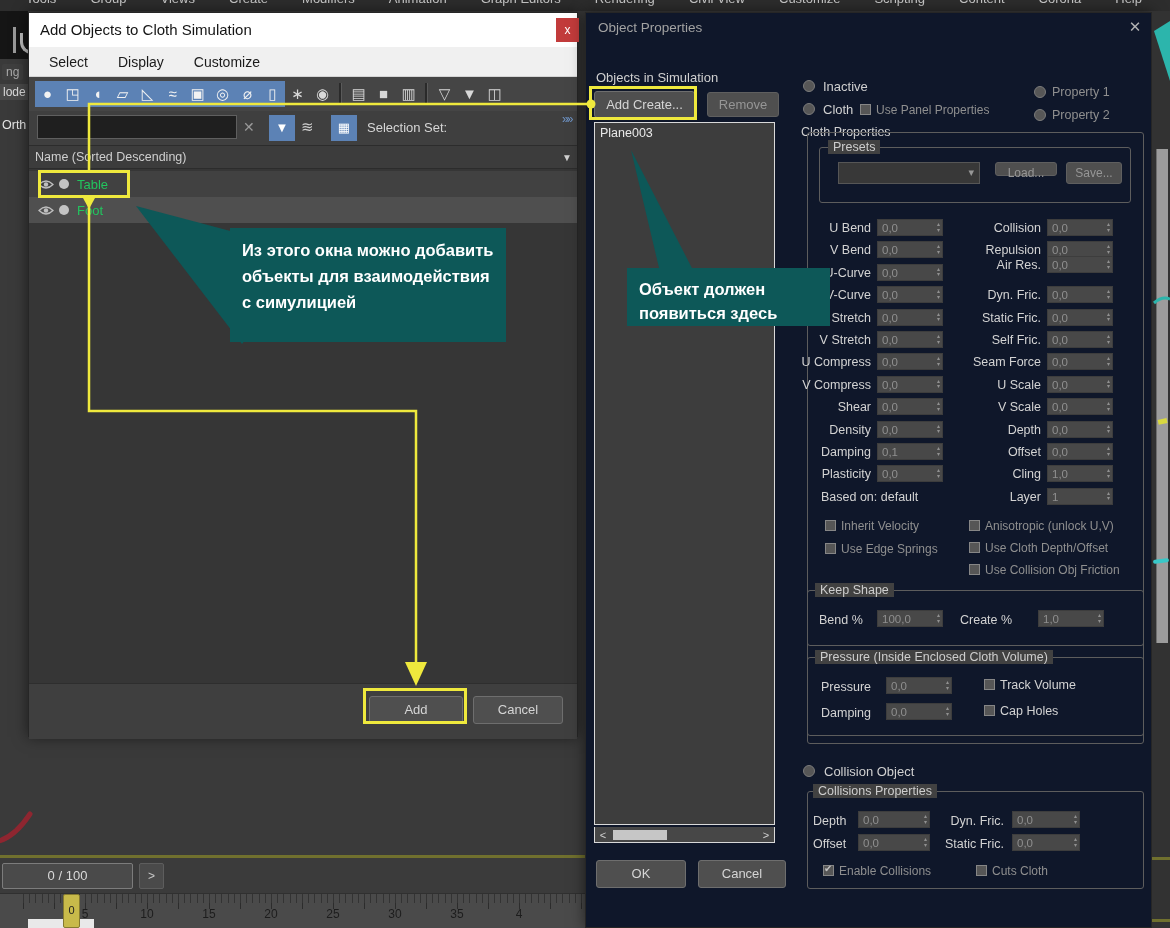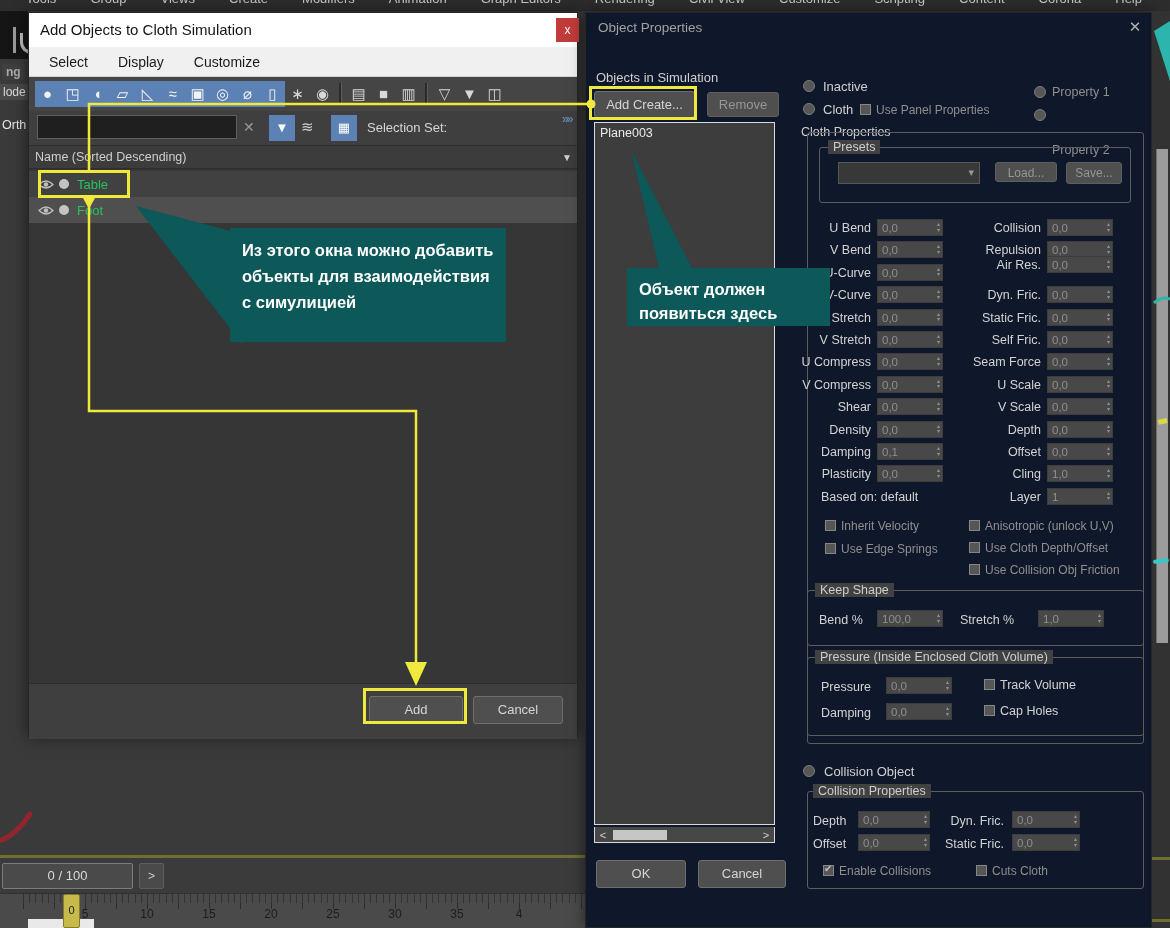--- a/index.html
+++ b/index.html
@@ -140,21 +140,21 @@
       <span class="mitem">Scripting</span>
       <span class="mitem">Content</span>
       <span class="mitem">Corona</span>
       <span class="mitem">Help</span>
     </div>
 
   <div class="abs" id="corner-toolbar">
     <div class="abs" id="corner-bar"></div>
     <div class="abs" id="corner-curve"></div>
   </div>
-  <div class="abs vfrag" style="left:2px;top:64px;background:#3f3f3f;padding:1px 4px;border-radius:2px;color:#ababab;font-weight:bold;">ng</div>
+  <div class="abs vfrag" style="left:2px;top:64px;background:#3f3f3f;padding:1px 4px;border-radius:2px;color:#ababab;">ng</div>
   <div class="abs vfrag" style="left:0px;top:84px;background:#4a4a4a;padding:1px 3px;color:#dcdcdc;">lode</div>
   <div class="abs vfrag" style="left:2px;top:118px;color:#e6e6e6;font-size:12.5px;">Orth</div>
 
   <svg class="abs" style="left:0;top:798px;z-index:2;" width="80" height="60">
     <path d="M-6 44 C 10 42, 22 28, 30 16" stroke="#8e2630" stroke-width="5" fill="none" stroke-linecap="round"></path>
   </svg>
 
   <div class="abs" id="left-dialog">
     <div class="abs" id="ld-menu">
         <span class="lmenu-item">Select</span>
@@ -251,29 +251,29 @@
 
     <span class="radio" style="left:217px;top:67px;"></span>
     <span class="abs rlbl" style="left:237px;top:66px;">Inactive</span>
     <span class="radio" style="left:217px;top:90px;"></span>
     <span class="abs rlbl" style="left:237px;top:89px;">Cloth</span>
     <span class="cb" style="left:274px;top:91px;"></span>
     <span class="abs dlbl" style="left:290px;top:90px;">Use Panel Properties</span>
     <span class="radio" style="left:448px;top:73px;"></span>
     <span class="abs dlbl" style="left:466px;top:72px;font-size:12.5px;">Property 1</span>
     <span class="radio" style="left:448px;top:96px;"></span>
-    <span class="abs dlbl" style="left:466px;top:95px;font-size:12.5px;margin-top:35px;">Property 2</span>
+    <span class="abs dlbl" style="left:466px;top:95px;font-size:12.5px;">Property 2</span>
 
     <span class="abs rlbl" style="left:215px;top:112px;font-size:12.5px;">Cloth Properties</span>
     <div class="grp" style="left:221px;top:119px;width:335px;height:610px;"></div>
 
     <div class="grp" style="left:233px;top:134px;width:310px;height:54px;"></div>
     <span class="grpt" style="left:242px;top:127px;">Presets</span>
     <div class="abs" id="rd-dd"></div>
-    <div class="abs btn dim" style="left:409px;top:149px;width:62px;height:20px;line-height:20px;font-size:12px;">Load...</div>
+    <div class="abs btn dim" style="left:409px;top:149px;width:62px;height:14px;line-height:20px;font-size:12px;">Load...</div>
     <div class="abs btn dim" style="left:480px;top:149px;width:56px;height:22px;line-height:20px;font-size:12px;">Save...</div>
 
     <div class="abs" id="paramsL" style="left:120px;top:206px;width:240px;height:290px;">
         <div class="prow" style="top: 0px;">
           <span class="plabel">U Bend</span>
           <span class="pfield">
             <span class="pval">0,0</span>
           </span>
         </div>
         <div class="prow" style="top: 22.4px;">
@@ -435,21 +435,21 @@
     <span class="abs dlbl" style="left:399px;top:528px;">Use Cloth Depth/Offset</span>
     <span class="cb" style="left:383px;top:551px;"></span>
     <span class="abs dlbl" style="left:399px;top:550px;">Use Collision Obj Friction</span>
 
     <div class="grp" style="left:221px;top:577px;width:335px;height:54px;"></div>
     <span class="grpt" style="left:229px;top:570px;">Keep Shape</span>
     <span class="abs blbl" style="left:233px;top:600px;">Bend %</span>
     <span class="pfield" style="left:291px;top:597px;">
       <span class="pval">100,0</span>
       </span>
-    <span class="abs blbl" style="left:374px;top:600px;">Stretch %</span>
+    <span class="abs blbl" style="left:374px;top:600px;">Create %</span>
     <span class="pfield" style="left:452px;top:597px;">
       <span class="pval">1,0</span>
       </span>
 
     <div class="grp" style="left:221px;top:644px;width:335px;height:77px;"></div>
     <span class="grpt" style="left:229px;top:637px;">Pressure (Inside Enclosed Cloth Volume)</span>
     <span class="abs blbl" style="left:235px;top:667px;">Pressure</span>
     <span class="pfield" style="left:300px;top:664px;">
       <span class="pval">0,0</span>
       </span>
@@ -458,21 +458,21 @@
     <span class="abs blbl" style="left:235px;top:693px;">Damping</span>
     <span class="pfield" style="left:300px;top:690px;">
       <span class="pval">0,0</span>
       </span>
     <span class="cb" style="left:398px;top:692px;"></span>
     <span class="abs blbl" style="left:414px;top:691px;">Cap Holes</span>
 
     <span class="radio" style="left:217px;top:752px;"></span>
     <span class="abs rlbl" style="left:238px;top:751px;">Collision Object</span>
     <div class="grp" style="left:221px;top:778px;width:335px;height:96px;"></div>
-    <span class="grpt" style="left:227px;top:771px;">Collision Properties</span>
+    <span class="grpt" style="left:227px;top:771px;">Collisions Properties</span>
     <span class="abs blbl" style="left:227px;top:801px;">Depth</span>
     <span class="pfield" style="left:272px;top:798px;width:72px;">
       <span class="pval">0,0</span>
       </span>
     <span class="abs blbl" style="left:340px;top:801px;width:78px;text-align:right;">Dyn. Fric.</span>
     <span class="pfield" style="left:426px;top:798px;width:68px;">
       <span class="pval">0,0</span>
       </span>
     <span class="abs blbl" style="left:227px;top:824px;">Offset</span>
     <span class="pfield" style="left:272px;top:821px;width:72px;">

